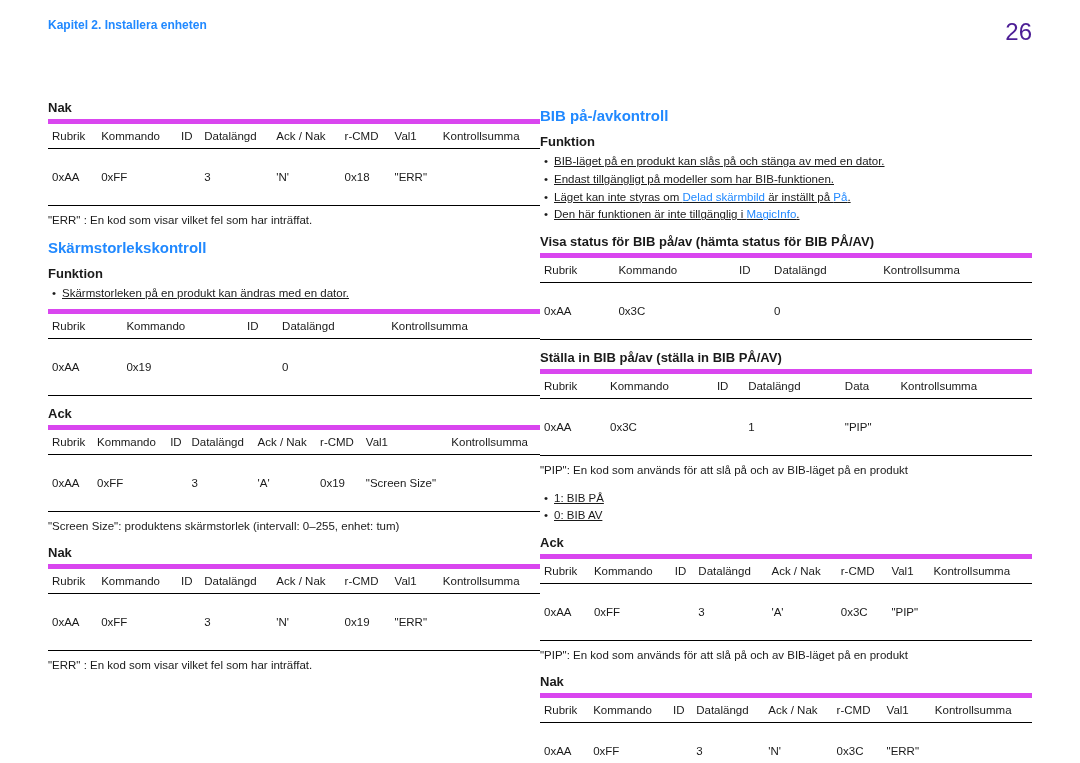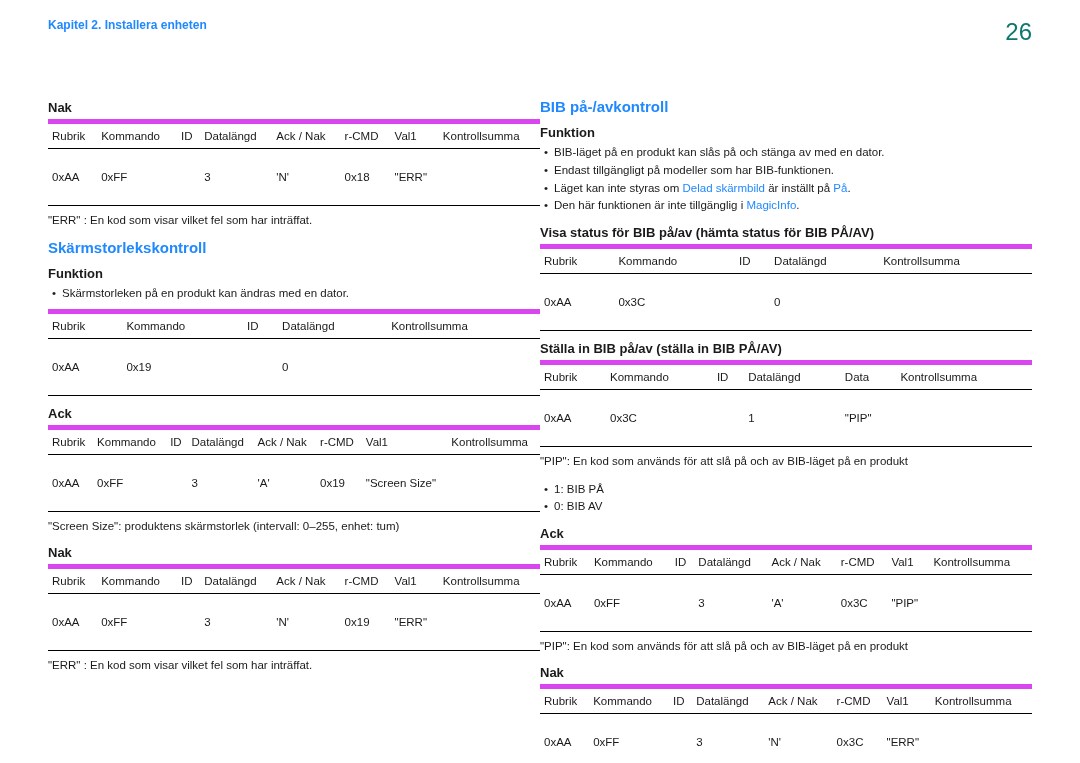--- a/index.html
+++ b/index.html
@@ -8,26 +8,26 @@
     font-size: 12px;
     color: #1a1a1a;
     background: #fff;
     width: 1080px;
     height: 763px;
     position: relative;
     padding: 30px 48px 20px 48px;
   }
   .page-header { position: absolute; top: 18px; left: 48px; right: 48px; display:flex; justify-content:space-between; align-items:flex-start; }
   .breadcrumb { color:#2189ff; font-weight:700; font-size:12px; }
-  .page-number { color:#0f766e; font-weight:500; font-size:24px; }
+  .page-number { color:#4c1d95; font-weight:500; font-size:24px; }
   .content { display:flex; margin-top:60px; }
   .col { flex:1; min-width:0; }
   h3.section-title { color:#2189ff; font-weight:600; font-size:15px; margin-top:10px; margin-bottom:6px;}
   h4.sub { font-weight:700; font-size:13px; margin-top:10px; margin-bottom:4px; }
-  .bullets { list-style:none; padding-left:4px; margin-bottom:6px;}
+  .bullets { list-style:none; padding-left:4px; margin-bottom:6px;text-decoration:underline;}
   .bullets li { font-size:11.5px; line-height:1.55; padding-left:10px; position:relative;}
   .bullets li::before { content:"•"; position:absolute; left:0; top:0;}
   .link { color:#2189ff; }
   table { width:100%; border-collapse:collapse; font-size:11.5px; margin-top:2px; margin-bottom:6px;}
   thead td { font-weight:400; padding:6px 4px 6px 4px; border-top:5px solid #d946ef; border-bottom:1px solid #000;}
   tbody td { padding:22px 4px; border-bottom:1px solid #000;}
   .note { font-size:11.5px; margin:6px 0 10px 0; line-height:1.5;}
 </style>
 </head>
 <body>
@@ -151,21 +151,21 @@
             <td>0x19</td>
             <td>"ERR"</td>
             <td></td>
           </tr>
         </tbody>
     </table>
     <p class="note">"ERR" : En kod som visar vilket fel som har inträffat.</p>
   </div>
 
   <div class="col">
-    <h3 class="section-title" style="margin-top:8px">BIB på-/avkontroll</h3>
+    <h3 class="section-title" style="margin-top:17px">BIB på-/avkontroll</h3>
 
     <h4 class="sub">Funktion</h4>
     <ul class="bullets">
       <li>BIB-läget på en produkt kan slås på och stänga av med en dator.</li>
       <li>Endast tillgängligt på modeller som har BIB-funktionen.</li>
       <li><span>Läget kan inte styras om </span><span class="link">Delad skärmbild</span><span> är inställt på </span><span class="link">På</span><span>.</span></li>
       <li><span>Den här funktionen är inte tillgänglig i </span><span class="link">MagicInfo</span><span>.</span></li>
     </ul>
 
     <h4 class="sub">Visa status för BIB på/av (hämta status för BIB PÅ/AV)</h4>

